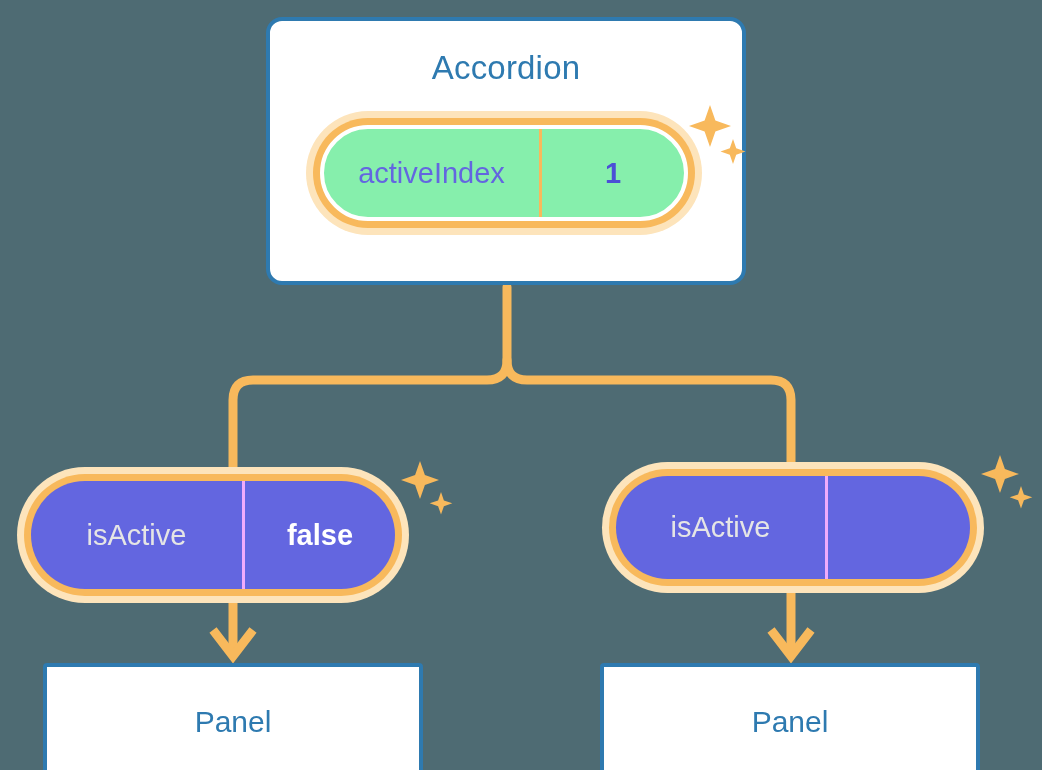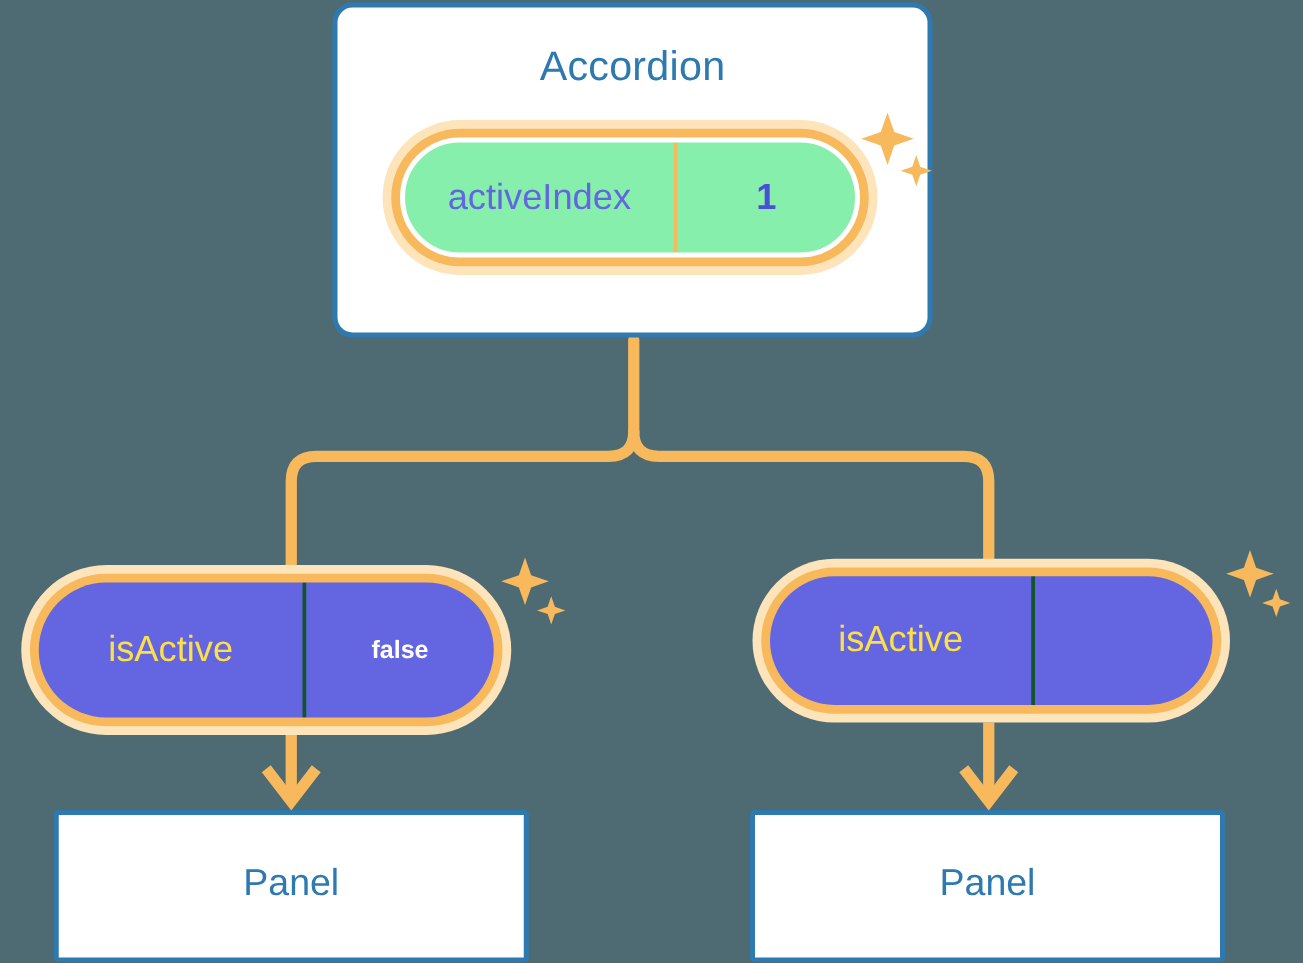--- a/index.html
+++ b/index.html
@@ -10,21 +10,21 @@
   body {
     width: 1042px;
     height: 770px;
     overflow: hidden;
     font-family: "Liberation Sans", sans-serif;
     position: relative;
   }
 
   #stage {
     position: absolute;
-    left: 0; top: 0;
+    left: 0; top: 15px;
     width: 1042px;
     height: 546px;
     background: #4e6b73;
   }
 
   
   #connectors {
     position: absolute;
     left: 0; top: 0;
     width: 1042px;
@@ -131,27 +131,27 @@
   .pill-light .pill-val {
     flex: 1 1 auto;
     color: #4b4fd6;
     font-size: 29px;
     font-weight: 700;
   }
 
   
   .pill-purple .pill-inner { background: #6366e0; }
   .pill-purple .pill-key {
-    color: #fde047;
-    font-size: 29px;
-    border-right: 3px solid #14532d;
+    color: #e5e5e5;
+    font-size: 29px;
+    border-right: 3px solid #f0abfc;
   }
   .pill-purple .pill-val {
     color: #ffffff;
-    font-size: 20px;
+    font-size: 29px;
     font-weight: 700;
   }
 
   
   #pill-activeindex {
     left: 306px;
     top: 96px;
     width: 396px;
     height: 124px;
   }

